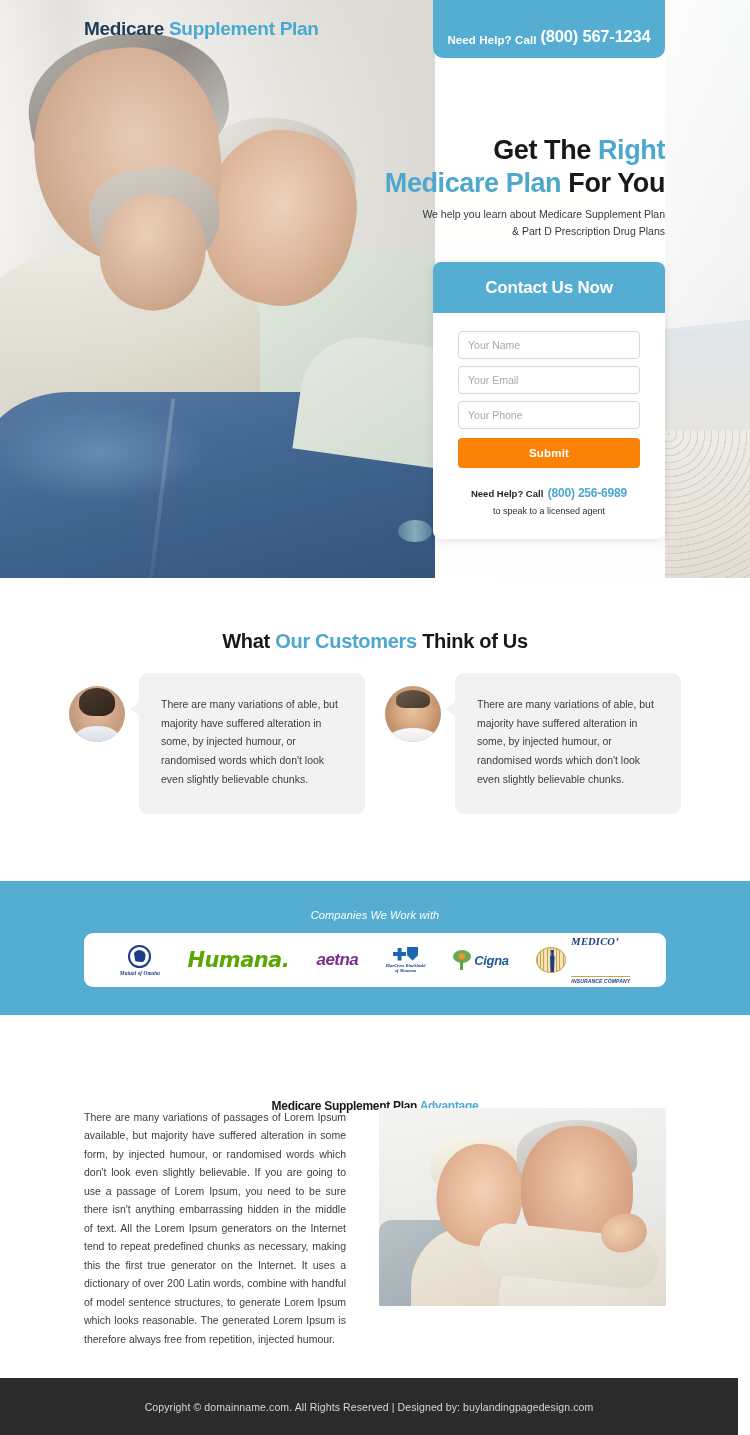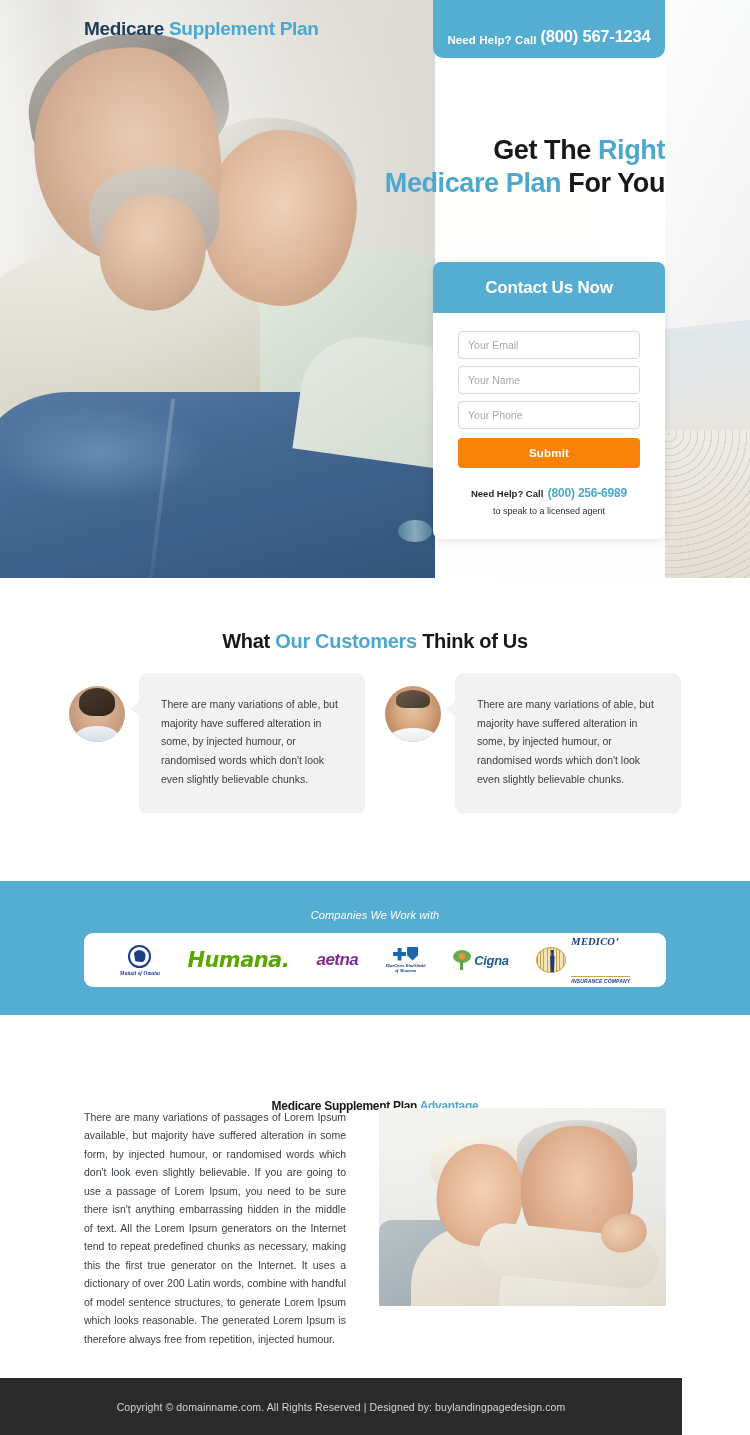--- a/index.html
+++ b/index.html
@@ -553,21 +553,21 @@
     position: absolute; left: 222px; top: 106px; width: 46px; height: 38px;
     background: radial-gradient(ellipse at 40% 40%, #f1cfb4, #d9ab8a 75%);
     border-radius: 48%;
     transform: rotate(-16deg);
   }
 
   
   .footer {
     position: absolute;
     left: 0; top: 1378px;
-    width: 682px; height: 57px;
+    width: 738px; height: 57px;
     background: #2b2b2b;
     display: flex;
     align-items: center;
     justify-content: center;
   }
   .footer-text {
     color: #d6d6d6;
     font-size: 10.5px;
     letter-spacing: .1px;
   }
@@ -611,26 +611,30 @@
   <div class="help-pill">
     <span class="hp-label">Need Help? Call</span>
     <span class="hp-num">(800) 567-1234</span>
   </div>
 
   <h1 class="hero-head">
     <span class="dark">Get The </span><span class="blue">Right</span><br>
     <span class="blue">Medicare Plan </span><span class="dark">For You</span>
   </h1>
 
+  <p class="hero-sub">
+    <span>We help you learn about Medicare Supplement Plan</span><br>
+    <span>&amp; Part D Prescription Drug Plans</span>
+  </p>
 
   <div class="form-card">
     <div class="form-head">Contact Us Now</div>
     <div class="form-body">
+      <input type="text" placeholder="Your Name" style="">
       <input type="text" placeholder="Your Email" style="">
-      <input type="text" placeholder="Your Name" style="">
       <input type="text" placeholder="Your Phone" style="">
       <button class="submit-btn">Submit</button>
       <div class="form-foot">
         <span class="ff-a">Need Help? Call</span>
         <span class="ff-num">(800) 256-6989</span>
         <span class="ff-b">to speak to a licensed agent</span>
       </div>
     </div>
   </div>
 </section>

